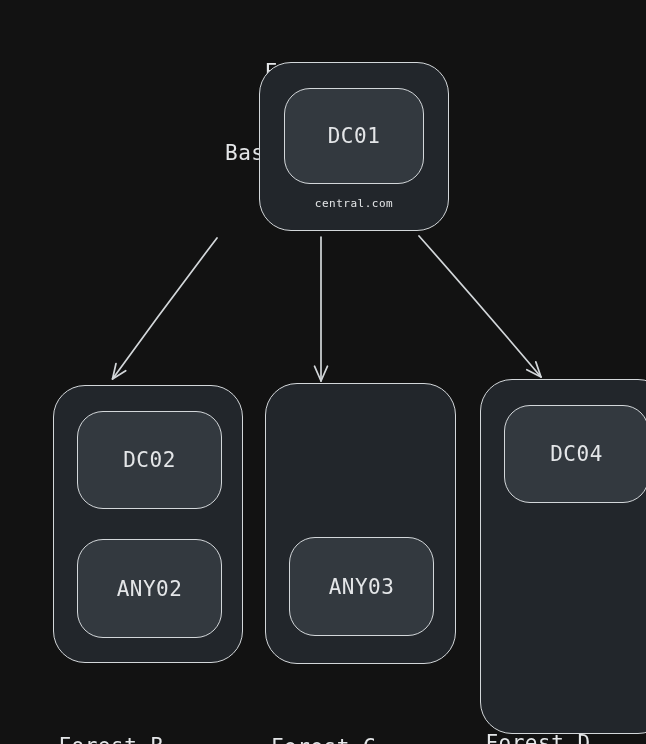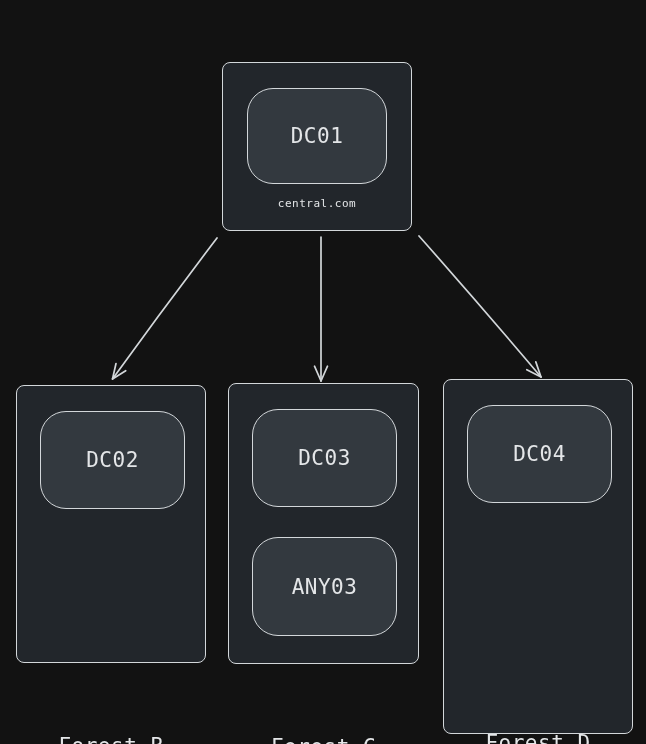--- a/index.html
+++ b/index.html
@@ -29,21 +29,22 @@
     font-size: 21px;
     line-height: 27px;
     color: var(--text);
     white-space: pre;
     letter-spacing: 0.5px;
   }
   .forest-container {
     position: absolute;
     background: var(--forest-fill);
     border: 1.6px solid var(--stroke);
-    border-radius: 8px;
+    border-radius: 32px;
+    margin-left: 37px;
   }
   .node-box {
     position: absolute;
     background: var(--node-fill);
     border: 1.6px solid var(--stroke);
     border-radius: 26px;
     display: flex;
     align-items: center;
     justify-content: center;
     font-size: 21px;
@@ -118,30 +119,30 @@
     <g>
       <path class="arrow" d="M419 236 Q481 306 541 377"></path>
       <path class="arrow" d="M541 377 L535.8 361.9 M541 377 L526.8 369.7"></path>
     </g>
   </svg>
 
   <div class="forest-container forest-b">
     <div class="node-box node-1">
       <span>DC02</span>
     </div>
+    <div class="node-box node-2">
+      <span>ANY02</span>
+    </div>
   </div>
   <div class="diagram-label label-b">
     <div>Forest B</div>
     
   </div>
 
   <div class="forest-container forest-c">
-    <div class="node-box node-1">
-      <span>DC03</span>
-    </div>
     <div class="node-box node-2">
       <span>ANY03</span>
     </div>
   </div>
   <div class="diagram-label label-c">
     <div>Forest C</div>
     
   </div>
 
   <div class="forest-container forest-d">

